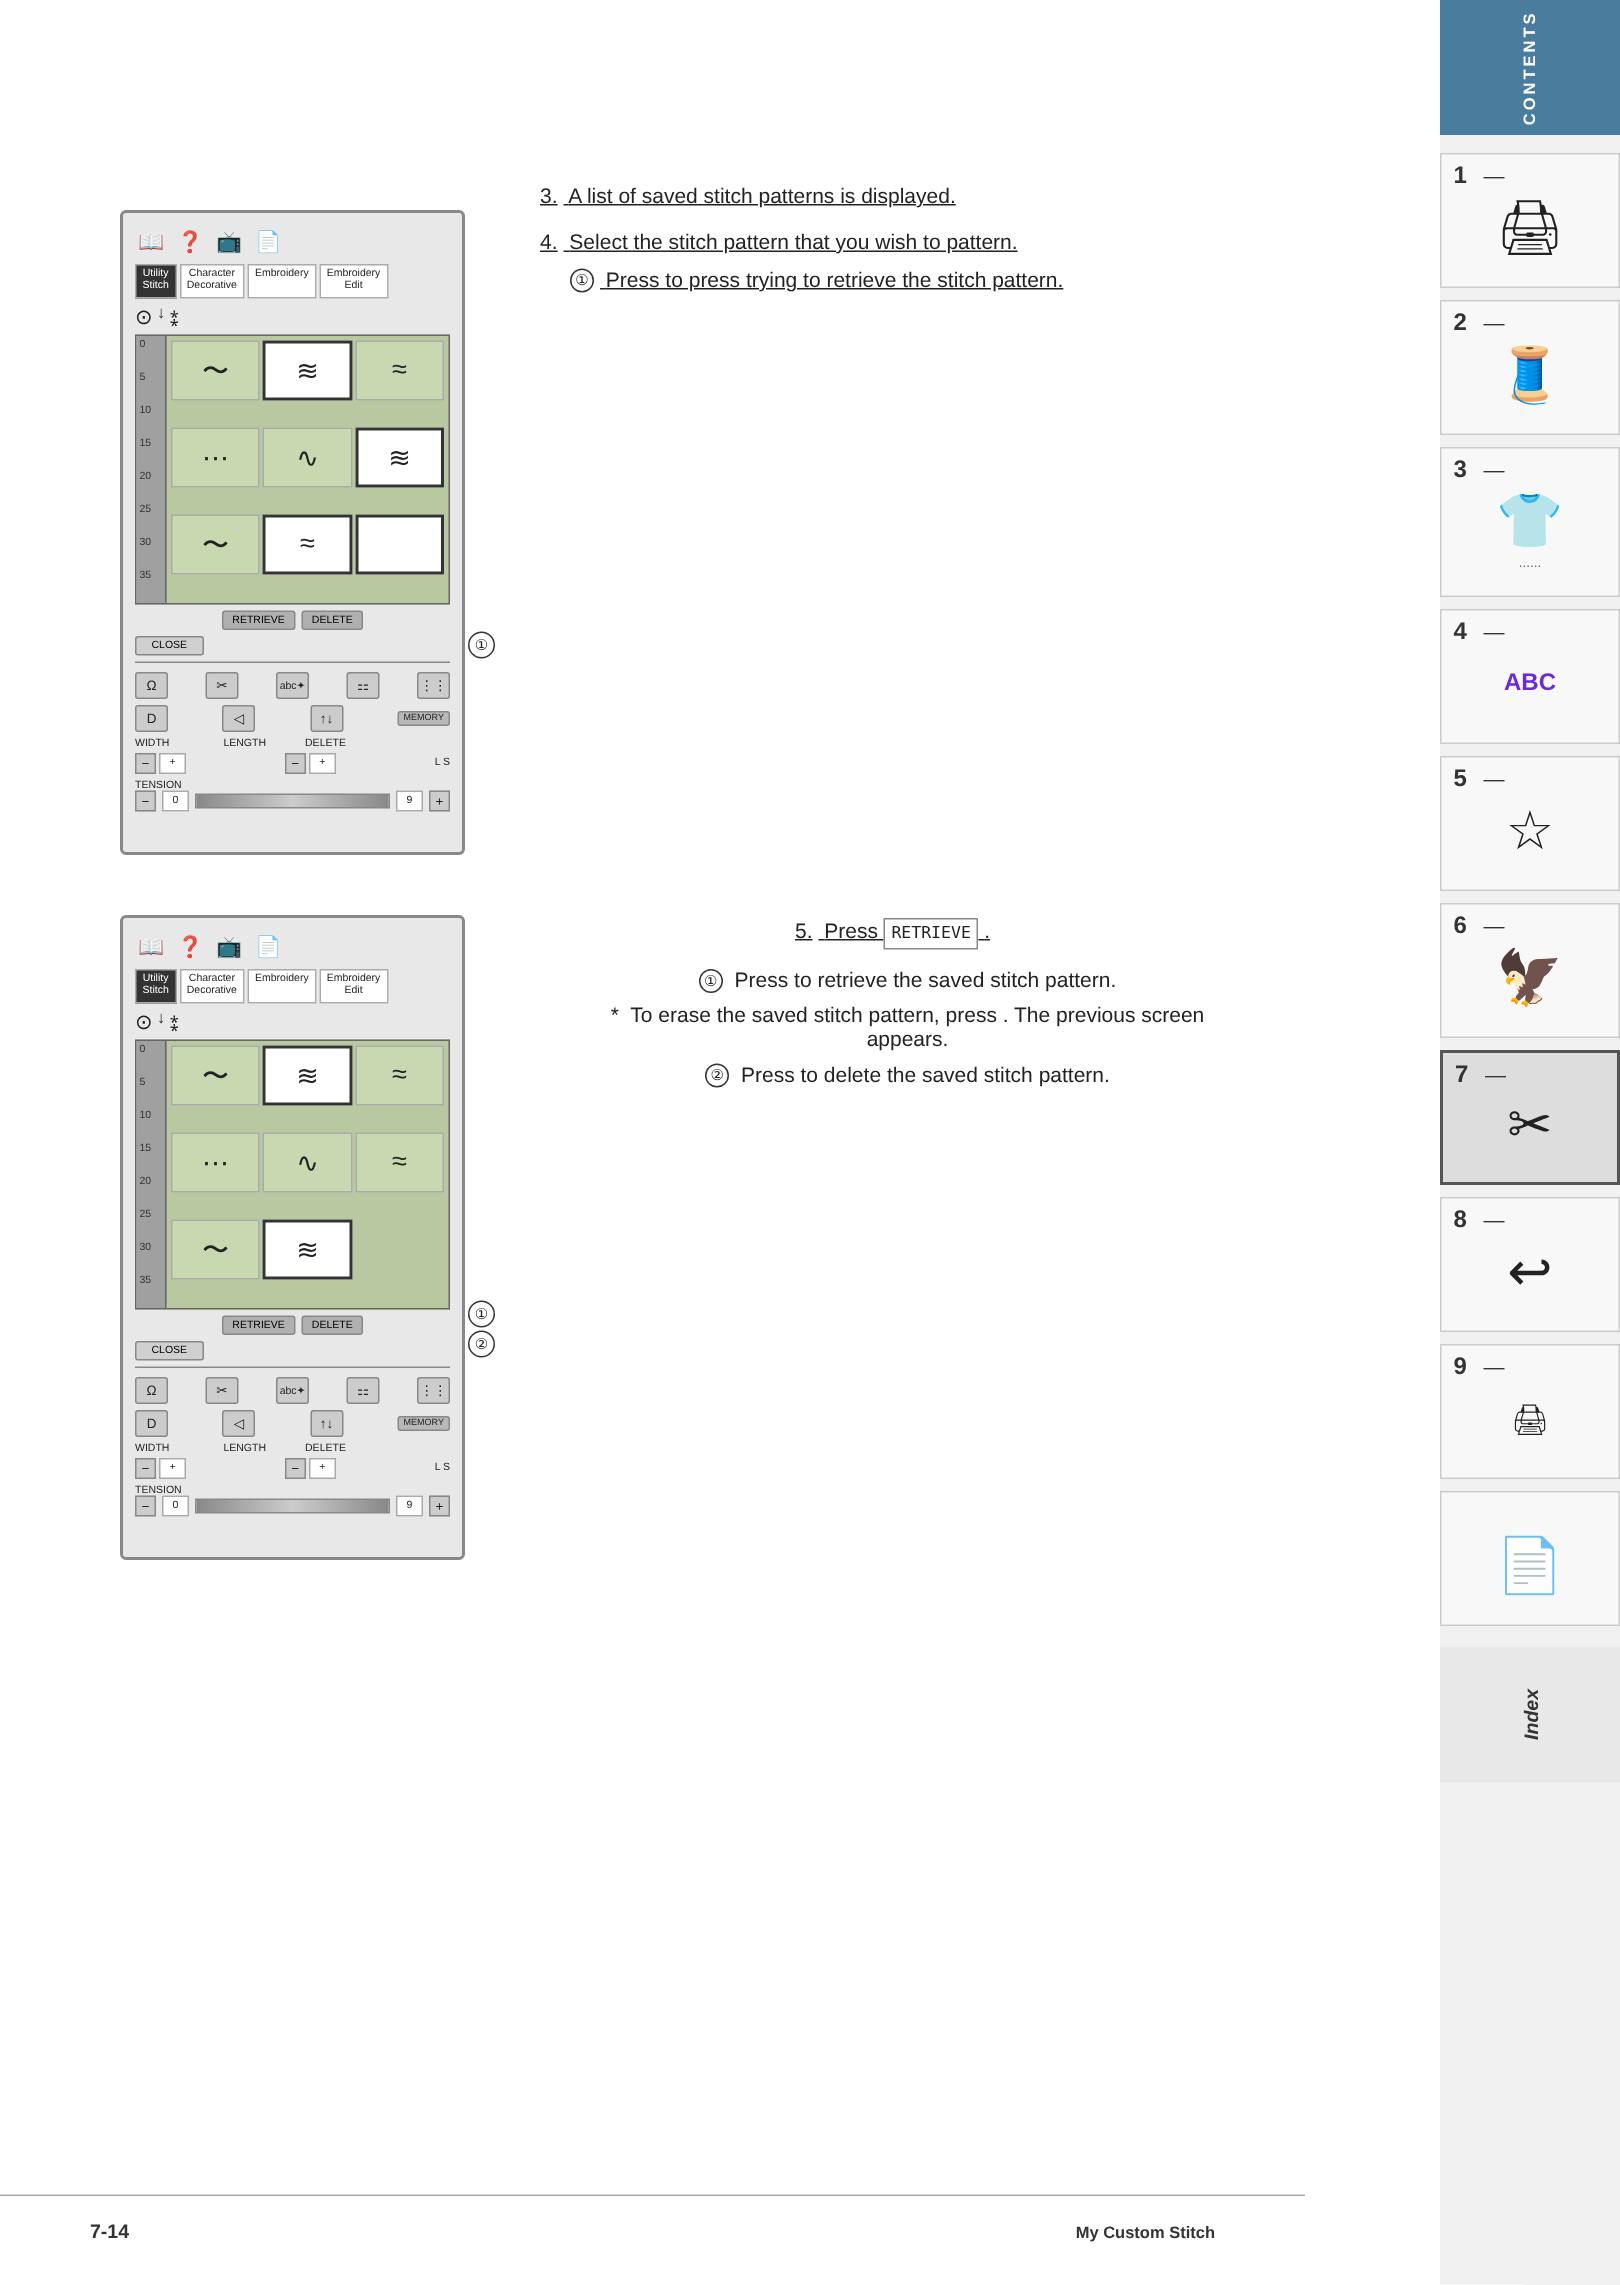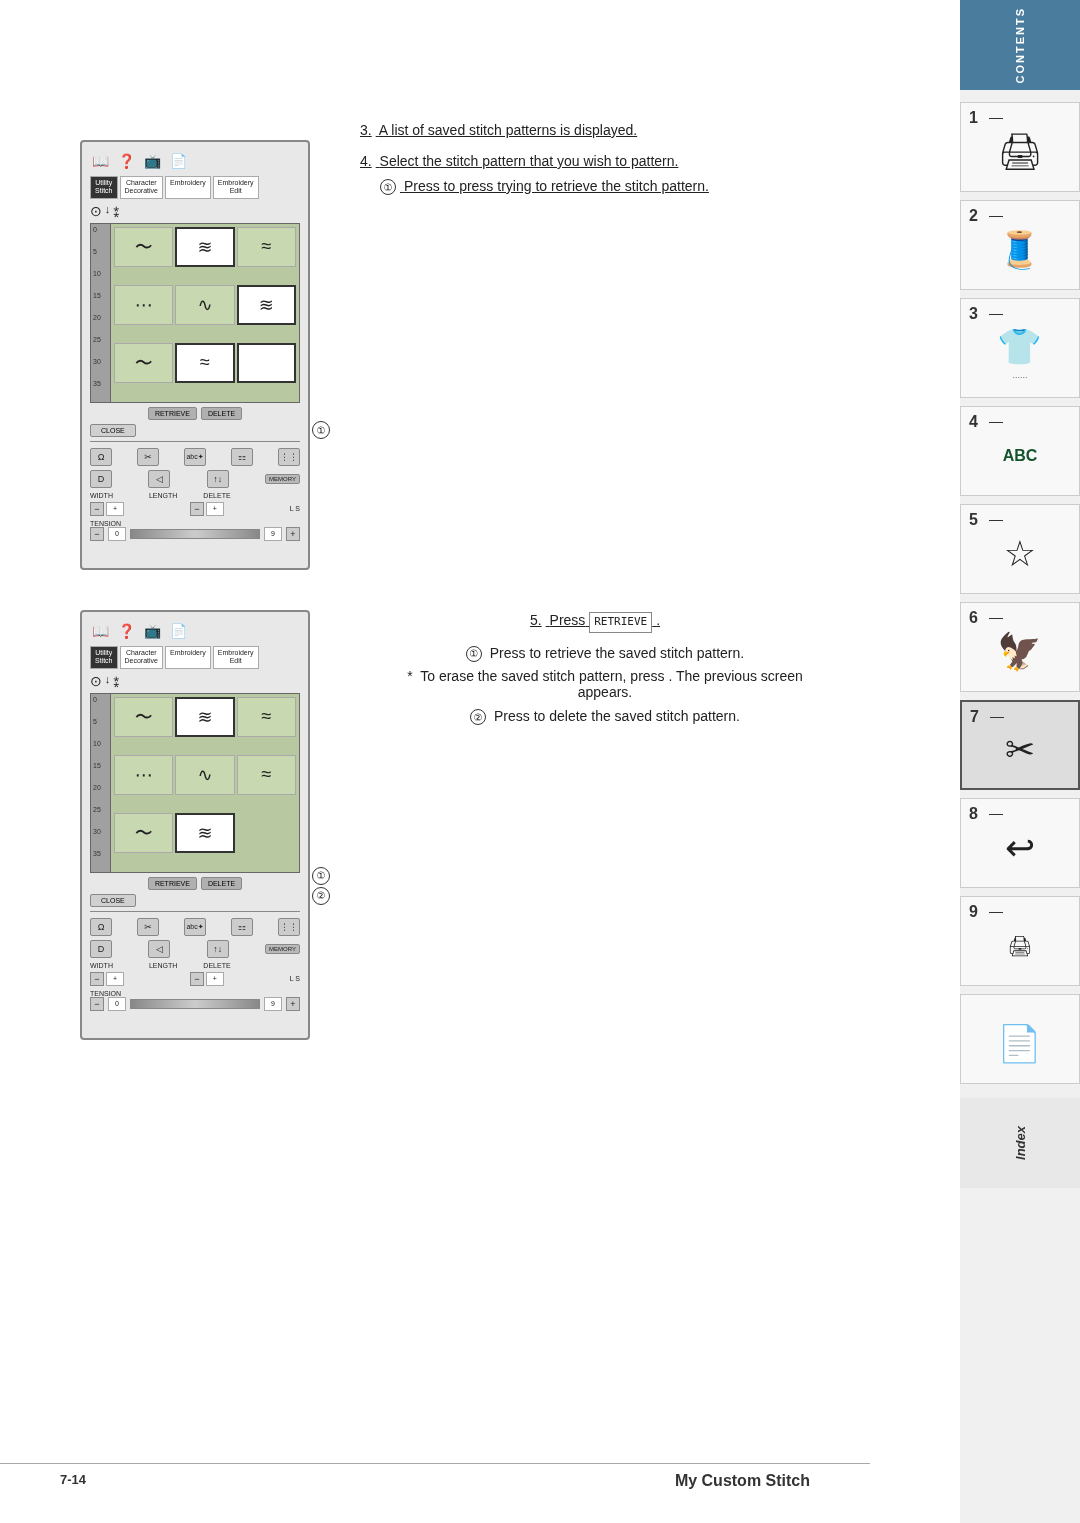--- a/index.html
+++ b/index.html
@@ -356,31 +356,31 @@
 
     
     .bottom-bar {
       position: absolute;
       bottom: 0;
       left: 0;
       width: 960px;
       height: 40px;
       border-top: 1px solid #aaa;
       display: flex;
-      align-items: flex-start;
+      align-items: flex-end;
       justify-content: space-between;
       padding: 0 60px;
     }
     .page-num {
       font-size: 13px;
       font-weight: bold;
       color: #333;
     }
     .page-title {
-      font-size: 16px;
+      font-size: 11px;
       font-weight: bold;
       color: #333;
     }
 
     
     .panel-top-icons {
       display: flex;
       align-items: center;
       gap: 4px;
       font-size: 14px;
@@ -427,21 +427,21 @@
   <div class="sidebar-item" style="width:100%;min-height:100px;">
     <span class="chapter-num">3</span>
     <span class="chapter-dash">—</span>
     <span class="chapter-icon">👕</span>
     <span class="chapter-dots">......</span>
   </div>
 
   <div class="sidebar-item" style="width:100%;min-height:90px;">
     <span class="chapter-num">4</span>
     <span class="chapter-dash">—</span>
-    <span class="chapter-icon" style="font-size:16px;font-weight:bold;color:#14532d;">ABC</span>
+    <span class="chapter-icon" style="font-size:16px;font-weight:bold;color:#6d28d9;">ABC</span>
   </div>
 
   <div class="sidebar-item" style="width:100%;min-height:90px;">
     <span class="chapter-num">5</span>
     <span class="chapter-dash">—</span>
     <span class="chapter-icon">☆</span>
   </div>
 
   <div class="sidebar-item" style="width:100%;min-height:90px;">
     <span class="chapter-num">6</span>

